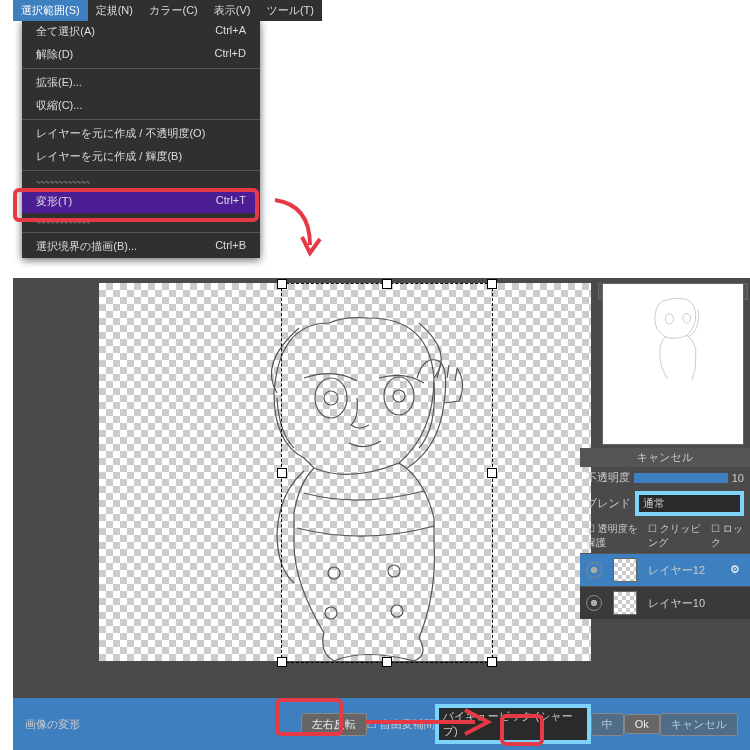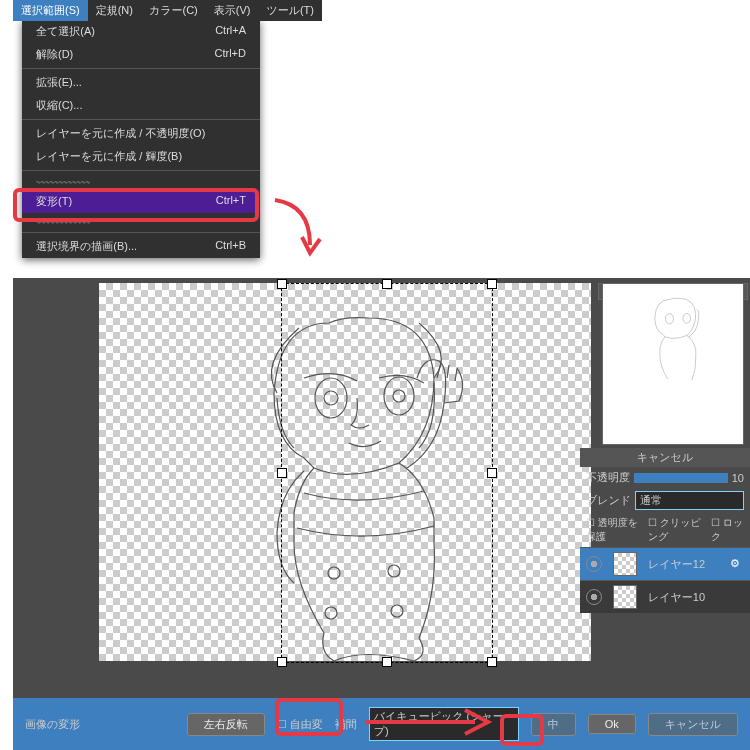--- a/index.html
+++ b/index.html
@@ -19,30 +19,30 @@
     background-size:14px 14px;background-position:0 0,7px 7px}
   .sel-area{position:absolute;top:5px;left:268px;width:210px;height:378px;border:1px dashed #000}
   .handle{width:8px;height:8px;background:#fff;border:1px solid #000;position:absolute}
   .nav{position:absolute;top:5px;right:6px;width:140px;height:160px;background:#fff;border:1px solid #666}
   .toprow{position:absolute;top:5px;right:2px;display:flex;gap:1px}
   .toprow .tb{width:15px;height:15px;background:#555;border:1px solid #666;display:flex;align-items:center;justify-content:center;color:#ccc;font-size:9px}
   .panel{position:absolute;top:170px;right:0;width:170px}
   .ph{background:#555;text-align:center;padding:2px 0;font-size:11px}
   .prow{display:flex;align-items:center;padding:3px 6px;gap:4px}
   .slider{flex:1;height:10px;background:#3d7fbf}
-  .sel-box{flex:1;background:#2a2a2a;border:1px solid #7dd3fc;padding:1px 4px}
+  .sel-box{flex:1;background:#2a2a2a;border:4px solid #7dd3fc;padding:1px 4px}
   .cks{display:flex;gap:6px;padding:3px 6px;font-size:10px}
   .layers .lr{display:flex;align-items:center;gap:11px;padding:4px 6px;background:#3a3a3a;border-top:1px solid #555}
   .layers .lr.sel{background:#3d7fbf}
   .eye{width:14px;height:14px;border:1px solid #888;border-radius:50%;background:radial-gradient(circle,#aaa 30%,transparent 31%)}
   .thumb{width:22px;height:22px;background:#fff;background-image:linear-gradient(45deg,#ccc 25%,transparent 25%,transparent 75%,#ccc 75%),linear-gradient(45deg,#ccc 25%,transparent 25%,transparent 75%,#ccc 75%);background-size:8px 8px;background-position:0 0,4px 4px;border:1px solid #666}
   .fold{width:22px;height:18px;background:#888;border-radius:2px}
   .gear{width:14px;height:14px;color:#fff}
-  .bbar{position:absolute;left:0;right:0;bottom:0;height:52px;background:#3d7fbf;display:flex;align-items:center;padding:0 12px;gap:12px}
-  .btn{background:#666;color:#eee;border:1px solid #888;border-radius:3px;padding:3px 16px;font-size:11px}
+  .bbar{position:absolute;left:0;right:0;bottom:0;height:52px;background:#3d7fbf;display:flex;align-items:center;padding:0 12px;gap:0}
+  .btn{background:#666;color:#eee;border:1px solid #888;border-radius:3px;padding:3px 10px;font-size:11px}
   .btn.d{background:#4f6d87;color:#bcd}
   svg.arrow{position:absolute;z-index:4}
   .girl{position:absolute;inset:0}
   .girl path,.girl circle,.girl ellipse{fill:none;stroke:#555;stroke-width:1.2}
 </style>
 </head>
 <body>
 
 <div class="menubar">
   <div class="mi sel">選択範囲(S)</div>

